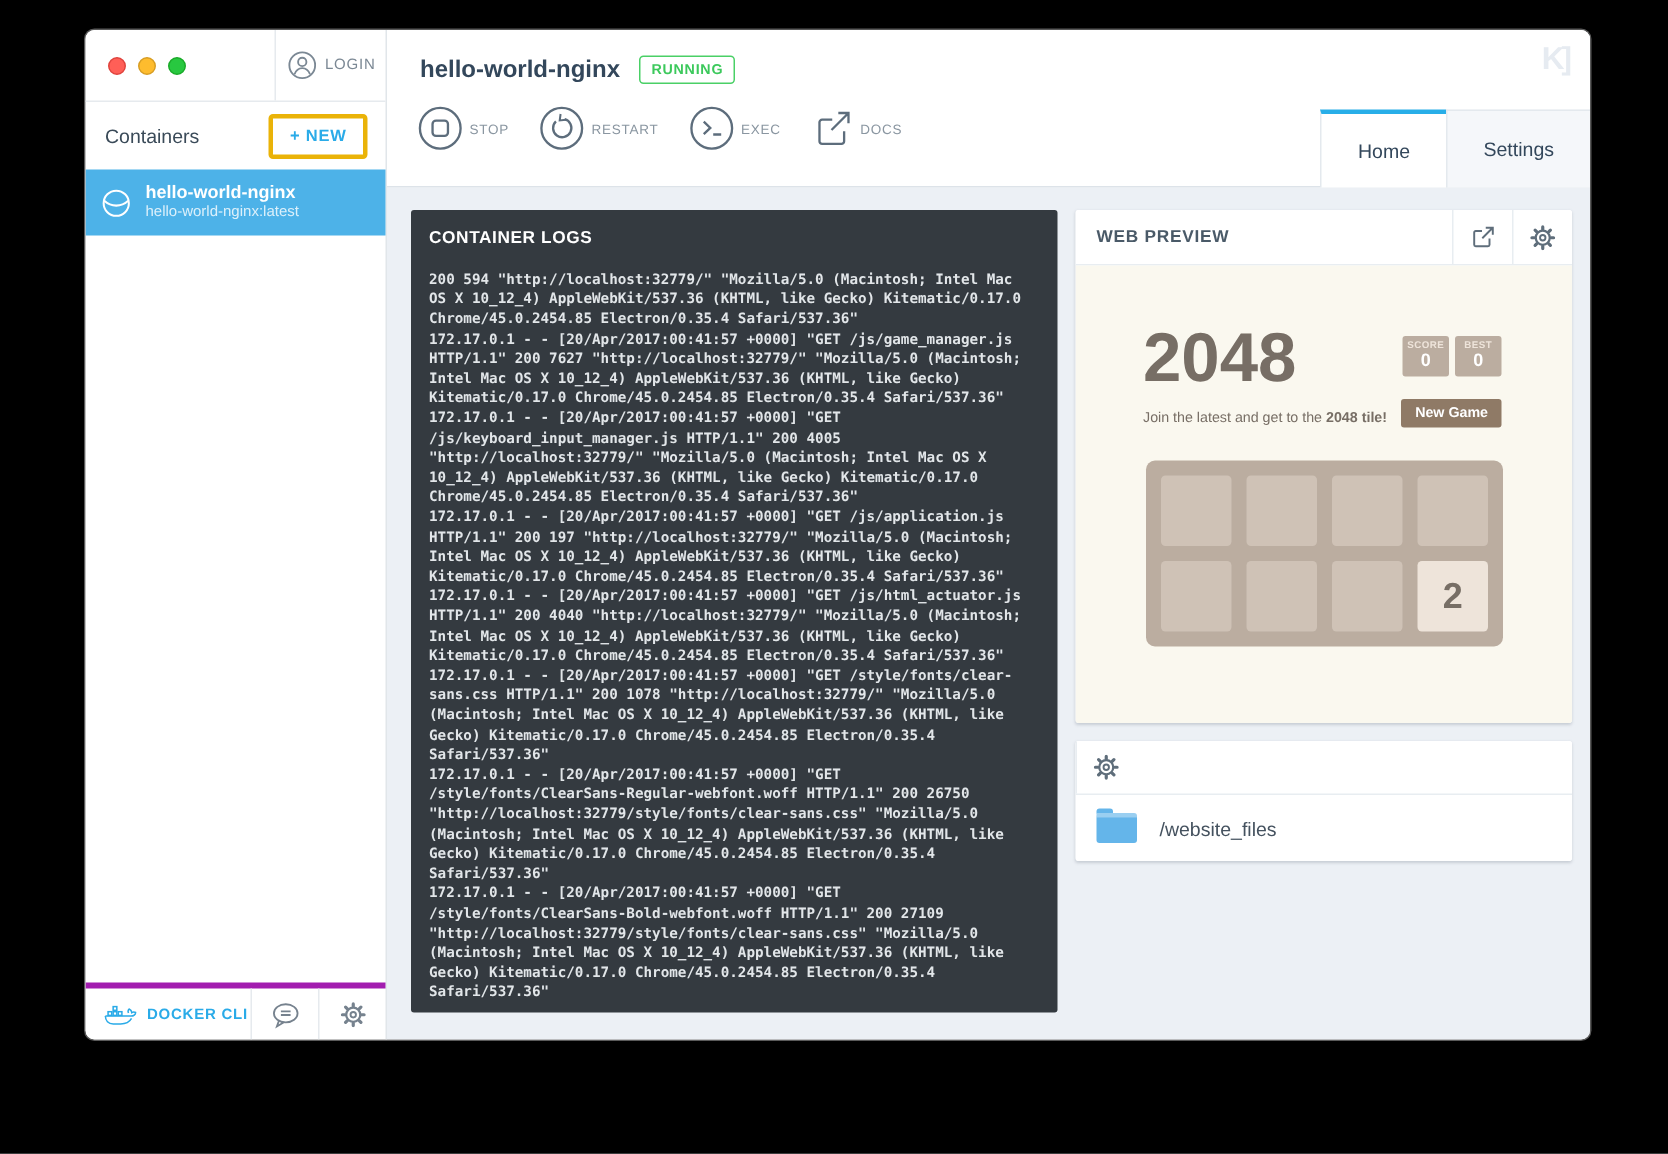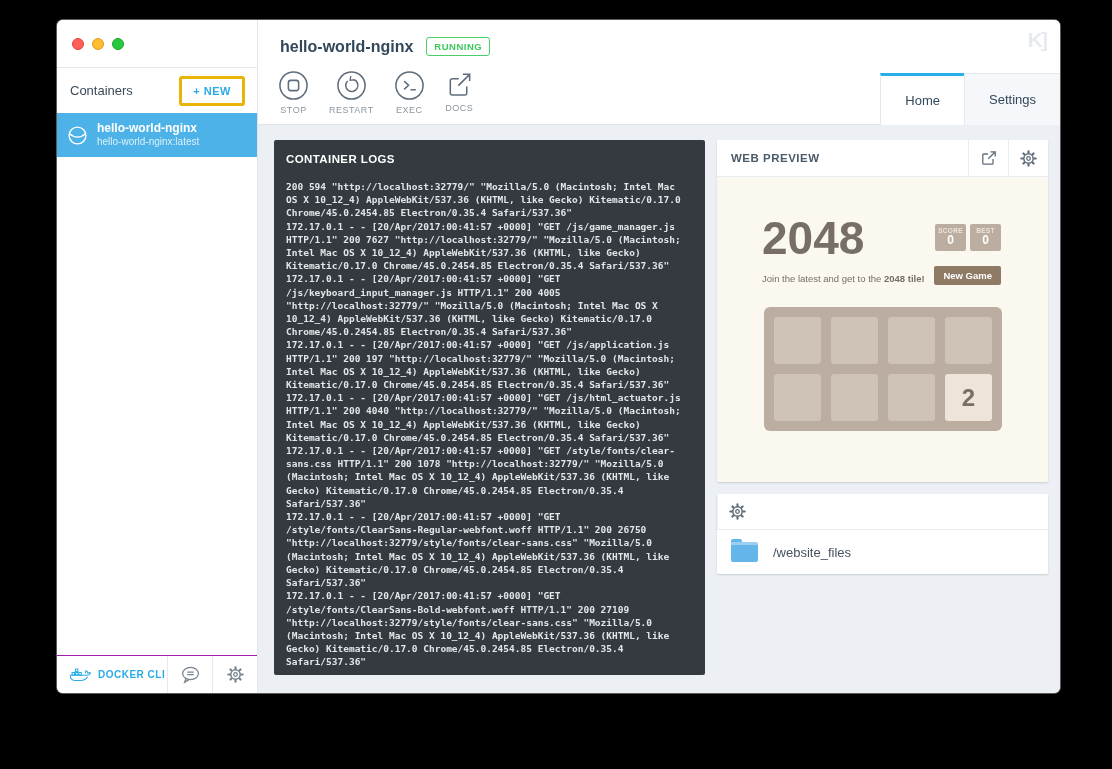--- a/index.html
+++ b/index.html
@@ -28,35 +28,35 @@
   .new-btn { border:3px solid #eab308; color:#2aabe8; background:#fff; font-size:11px;
              font-weight:bold; padding:6px 11px; border-radius:3px; letter-spacing:.5px; cursor:pointer; }
 
   .container-item { height:44px; background:#4db2e8; display:flex; align-items:center;
                     padding:0 10px; gap:9px; color:#fff; cursor:pointer; }
   .ci-text { display:flex; flex-direction:column; line-height:1.25; }
   .ci-name { font-size:12px; font-weight:bold; }
   .ci-image { font-size:10px; color:rgba(255,255,255,.8); }
   .sidebar-spacer { flex:1; }
 
-  .sidebar-footer { height:38px; border-top:1px solid #a21caf; display:flex; align-items:stretch; }
+  .sidebar-footer { height:38px; border-top:4px solid #a21caf; display:flex; align-items:stretch; }
   .docker-cli { flex:1; display:flex; align-items:center; gap:7px; padding-left:12px;
                 color:#2aabe8; font-size:10px; font-weight:bold; letter-spacing:.5px; cursor:pointer; }
   .footer-cell { width:45px; border-left:1px solid #e6eaee; display:flex; align-items:center;
                  justify-content:center; color:#76828e; cursor:pointer; }
 
   
   .main { flex:1; display:flex; flex-direction:column; background:#ecf0f5; }
   .main-header { height:105px; background:#fff; border-bottom:1px solid #dde3e9; position:relative; }
   .title-row { display:flex; align-items:center; gap:13px; padding:17px 0 0 22px; }
   .c-title { font-size:16px; font-weight:bold; color:#33475b; }
   .status-badge { border:1px solid #4ad066; color:#3cc95c; font-size:9.5px; font-weight:bold;
                   padding:3px 7px; border-radius:3px; letter-spacing:.5px; }
   .toolbar { position:absolute; left:20px; top:50px; display:flex; gap:20px; }
-  .tool { display:flex; flex-direction:column; align-items:center; gap:4px; cursor:pointer;text-align:right; }
+  .tool { display:flex; align-items:center; gap:4px; cursor:pointer;text-align:right; }
   .tool-label { font-size:9px; color:#8a96a1; letter-spacing:.5px; }
   .kitematic-logo { position:absolute; top:8px; right:14px; font-size:21px; font-weight:bold;
                     color:#e6ebf1; letter-spacing:-2px; }
   .tabs { position:absolute; right:0; bottom:-1px; height:52px; display:flex; }
   .tab { display:flex; align-items:center; justify-content:center; font-size:13px; color:#33475b;
          border-left:1px solid #e4e9ee; padding:0 24px; background:#f5f7fa; cursor:pointer; }
   .tab.active { background:#fff; border-top:3px solid #28aee8; padding-top:0; }
   .tab:not(.active) { border-top:1px solid #e4e9ee; }
 
   .content { flex:1; display:flex; align-items:flex-start; gap:12px; padding:15px 12px 0 16px; overflow:hidden; }
@@ -111,20 +111,30 @@
 <body>
 
 <div class="window">
 
   <div class="sidebar">
     <div class="titlebar">
       <div class="traffic">
         <span class="light red"></span>
         <span class="light yellow"></span>
         <span class="light green"></span>
+      </div>
+      <div class="login-btn">
+        <span>
+          <svg width="21" height="21" viewBox="0 0 22 22" fill="none" stroke="#7b8894" stroke-width="1.3">
+            <circle cx="11" cy="11" r="9"></circle>
+            <circle cx="11" cy="8.7" r="2.9"></circle>
+            <path d="M5.6 17.3 c1.1-2.9 3-4.3 5.4-4.3 s4.3 1.4 5.4 4.3"></path>
+          </svg>
+        </span>
+        <span>LOGIN</span>
       </div>
     </div>
 
     <div class="containers-header">
       <span class="containers-title">Containers</span>
       <button class="new-btn">+ NEW</button>
     </div>
 
     <div class="container-item">
       <span>

